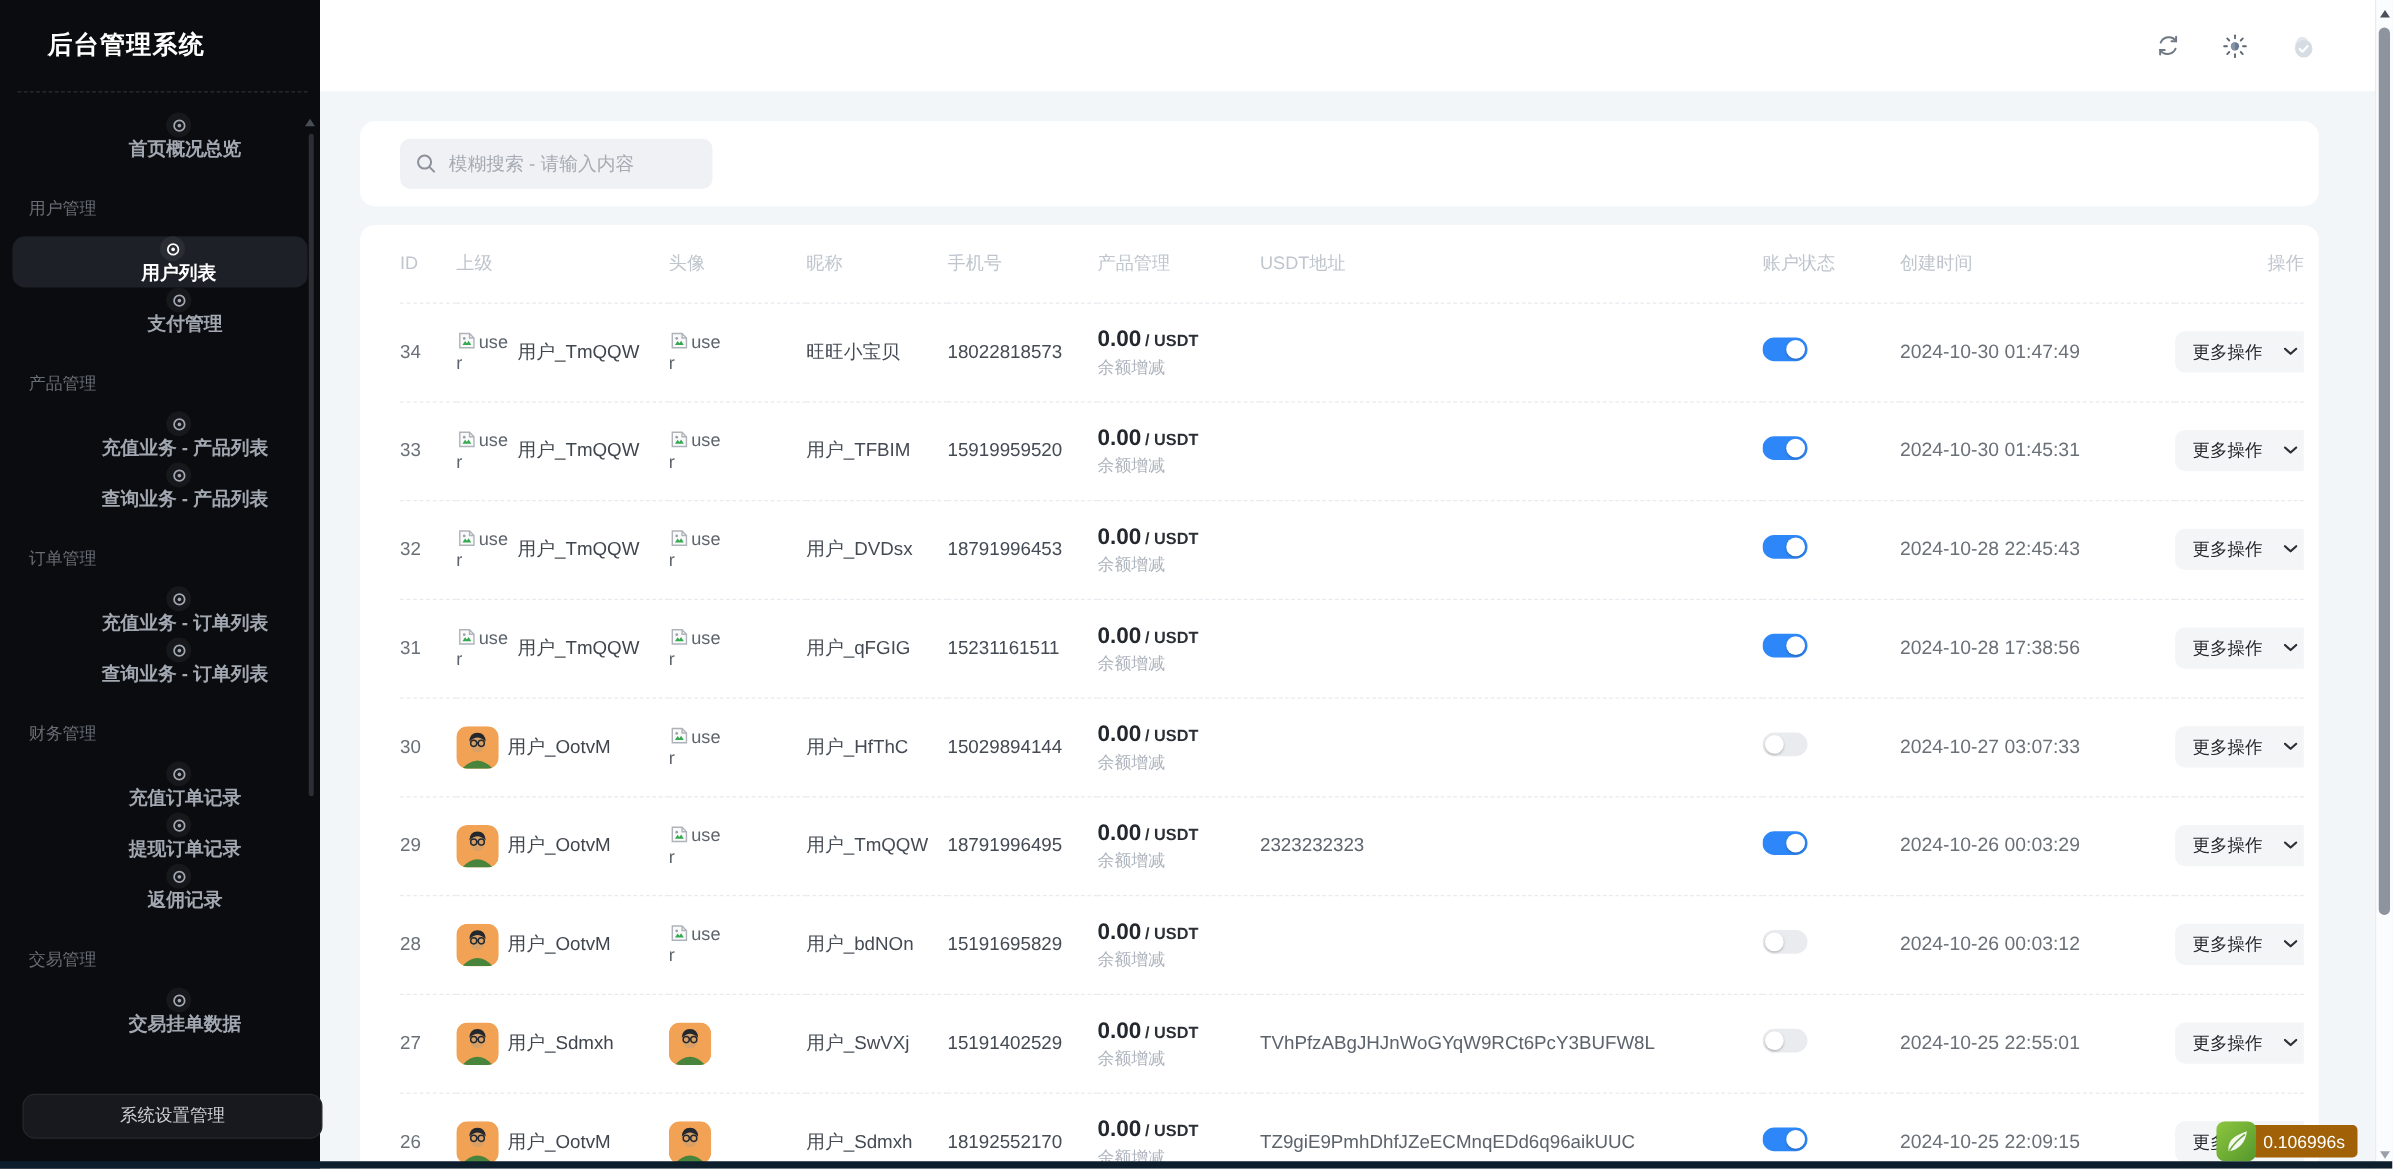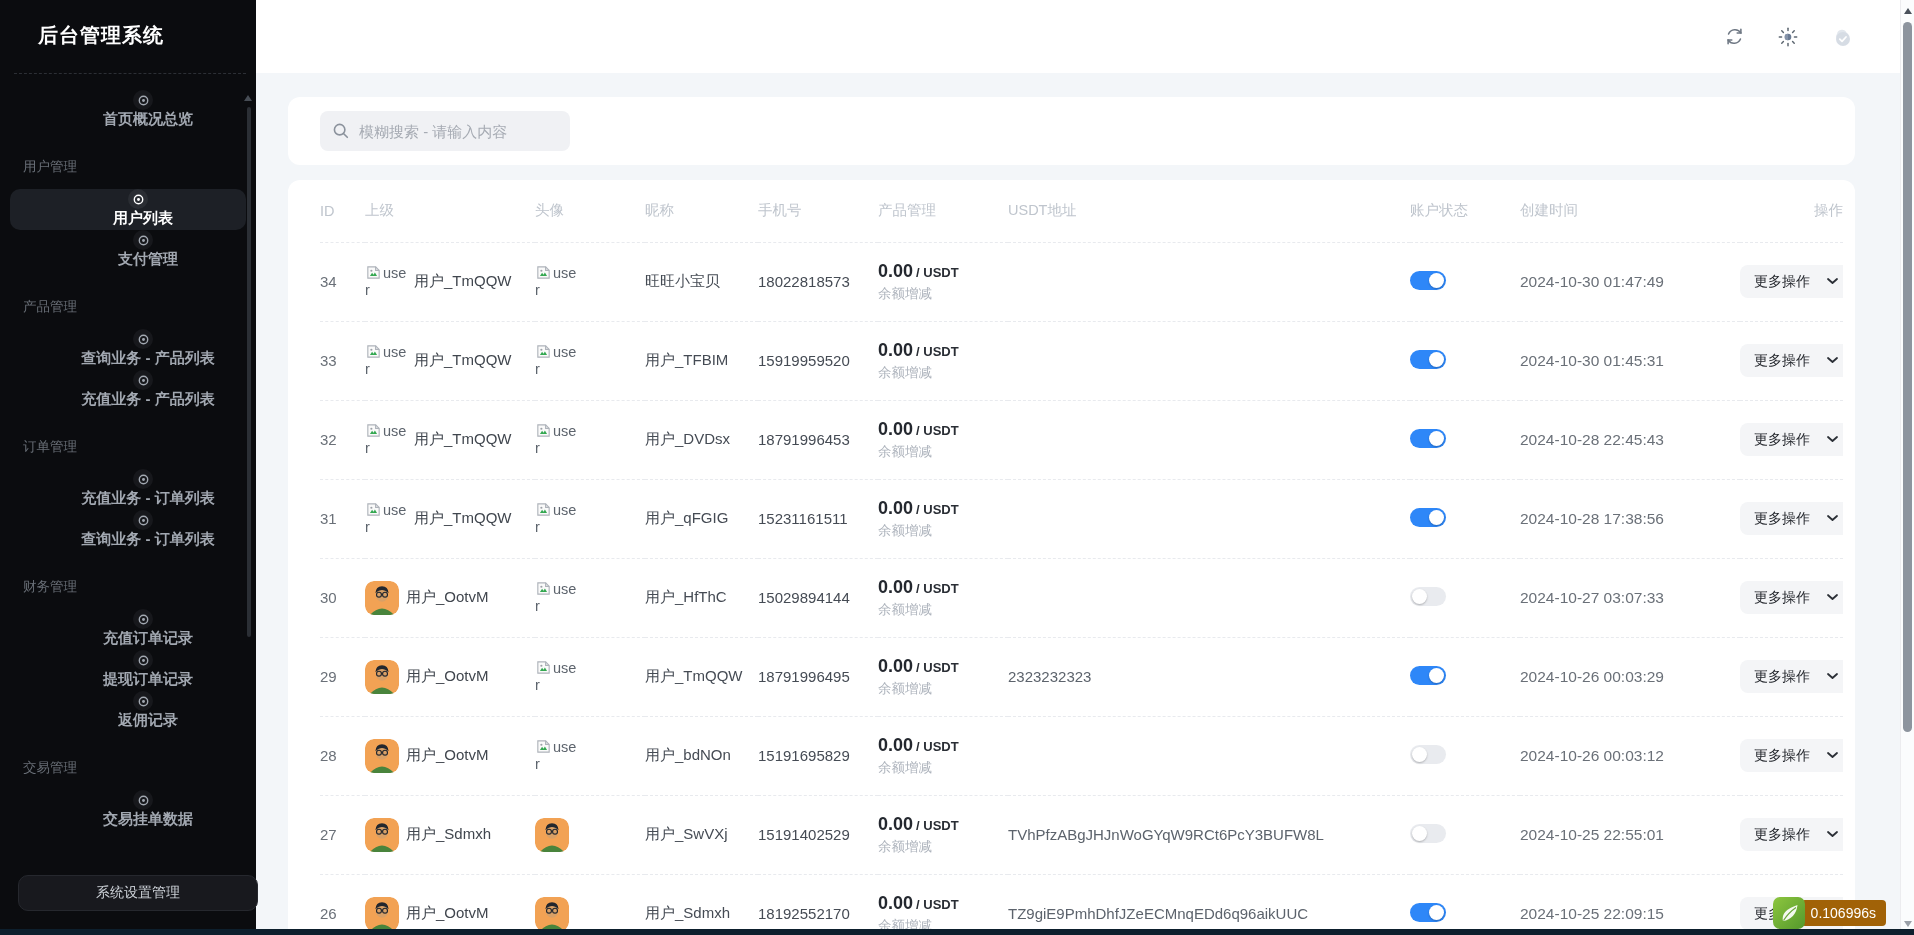--- a/index.html
+++ b/index.html
@@ -124,31 +124,31 @@
     <span class="nav-label">支付管理</span>
   </div>
 <div class="nav-group-label">产品管理</div>
   <div class="nav-item">
     <span class="nav-ico">
       <svg width="11" height="11" viewBox="0 0 12 12">
         <circle cx="6" cy="6" r="4.6" fill="none" stroke="currentColor" stroke-width="1.5"></circle>
         <circle cx="6" cy="6" r="1.6" fill="currentColor"></circle>
       </svg>
     </span>
+    <span class="nav-label">充值业务 - 产品列表</span>
+  </div>
+
+  <div class="nav-item">
+    <span class="nav-ico">
+      <svg width="11" height="11" viewBox="0 0 12 12">
+        <circle cx="6" cy="6" r="4.6" fill="none" stroke="currentColor" stroke-width="1.5"></circle>
+        <circle cx="6" cy="6" r="1.6" fill="currentColor"></circle>
+      </svg>
+    </span>
     <span class="nav-label">查询业务 - 产品列表</span>
-  </div>
-
-  <div class="nav-item">
-    <span class="nav-ico">
-      <svg width="11" height="11" viewBox="0 0 12 12">
-        <circle cx="6" cy="6" r="4.6" fill="none" stroke="currentColor" stroke-width="1.5"></circle>
-        <circle cx="6" cy="6" r="1.6" fill="currentColor"></circle>
-      </svg>
-    </span>
-    <span class="nav-label">充值业务 - 产品列表</span>
   </div>
 <div class="nav-group-label">订单管理</div>
   <div class="nav-item">
     <span class="nav-ico">
       <svg width="11" height="11" viewBox="0 0 12 12">
         <circle cx="6" cy="6" r="4.6" fill="none" stroke="currentColor" stroke-width="1.5"></circle>
         <circle cx="6" cy="6" r="1.6" fill="currentColor"></circle>
       </svg>
     </span>
     <span class="nav-label">充值业务 - 订单列表</span>

